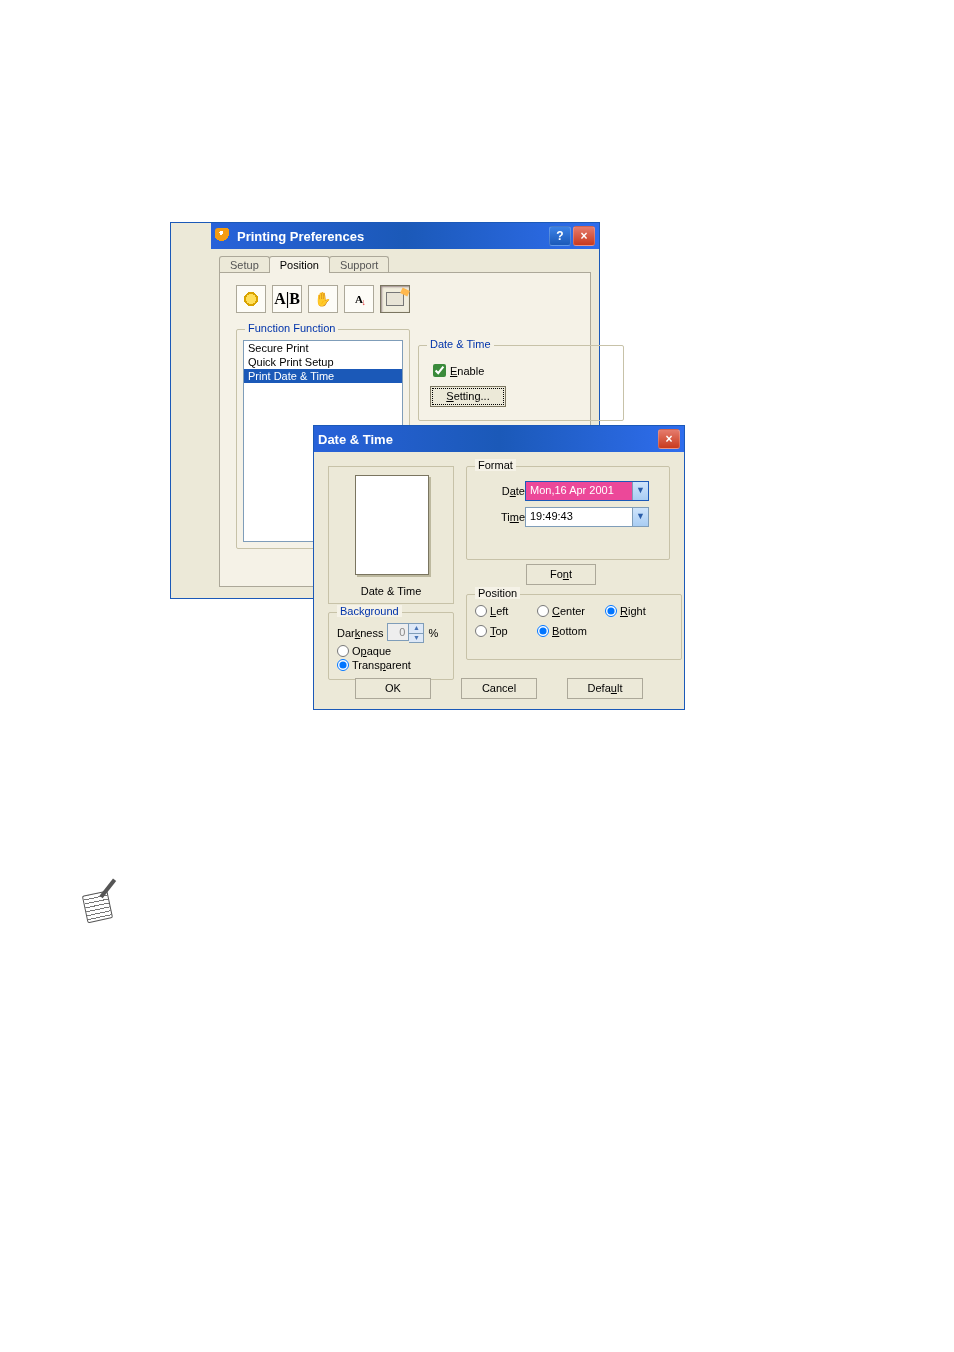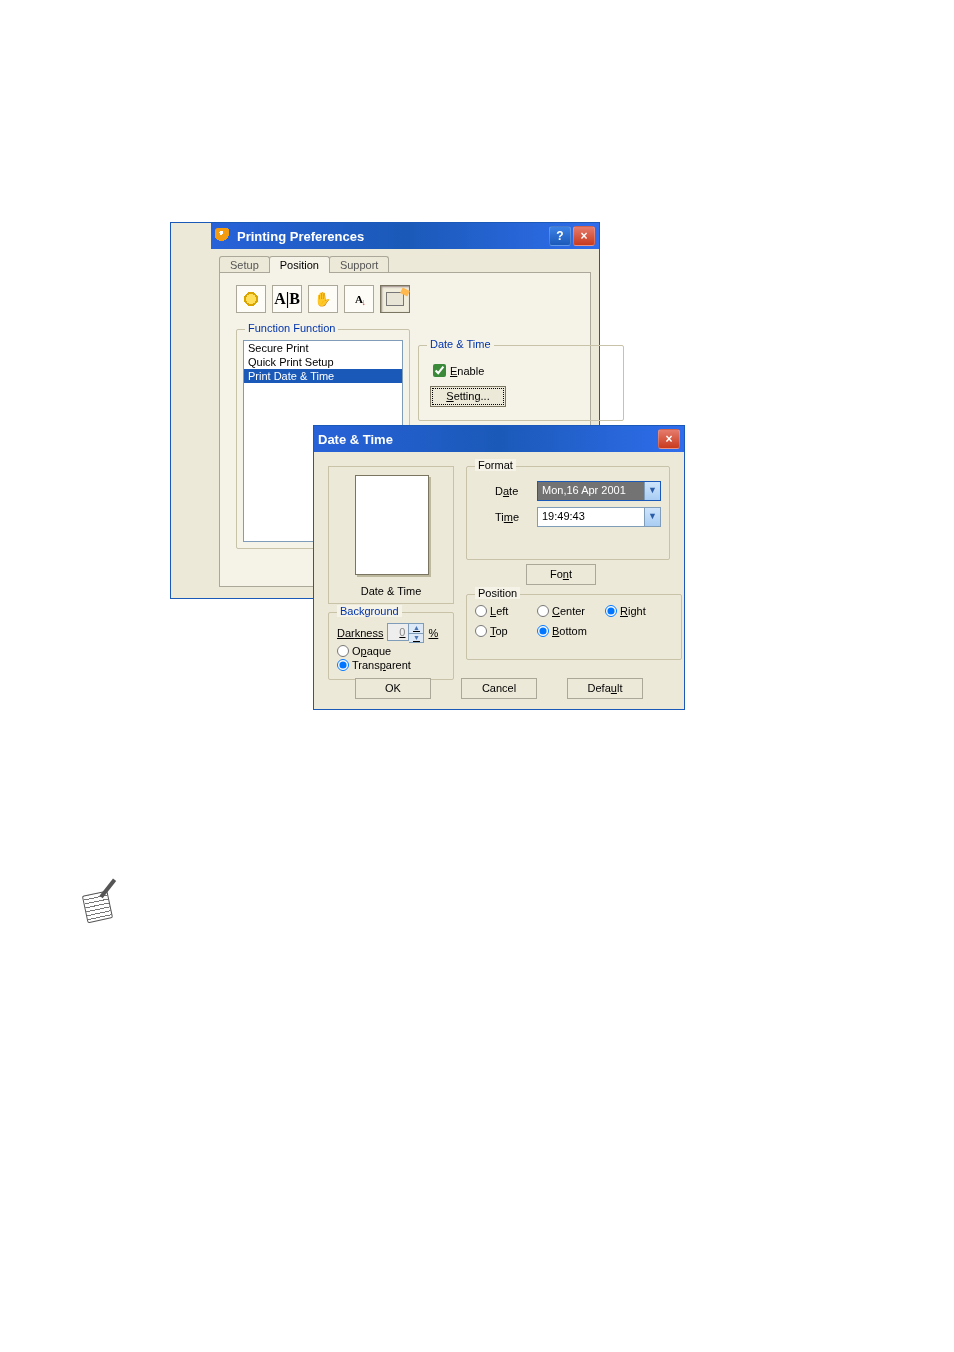--- a/index.html
+++ b/index.html
@@ -214,21 +214,21 @@
   .grp.bg {
     position: absolute;
     left: 14px; top: 160px;
     width: 126px; height: 68px;
     border: 1px solid #c7c2a8;
     background: transparent;
   }
   .bg-row1 {
     position: absolute;
     top: 10px; left: 8px; right: 16px;
-    display: flex; align-items: center; text-decoration: underline;
+    display: flex; align-items: center;
   }
   .bg-row1 .lbl { }
   .bg-row1 .numwrap {
     margin-left: 4px;
     display: inline-flex;
     align-items: stretch;
   }
   .bg-row1 .num {
     width: 22px; height: 18px;
     background: #eee;
@@ -267,35 +267,35 @@
     width: 204px; height: 94px;
     border: 1px solid #c7c2a8;
   }
   .fmt-row {
     position: absolute;
     left: 28px;
     display: flex; align-items: center;
   }
   .fmt-row.r1 { top: 14px; }
   .fmt-row.r2 { top: 40px; }
-  .fmt-row .flbl { width: 30px; margin-right: 12px; }
+  .fmt-row .flbl { width: 30px; text-align: right; margin-right: 0; }
   .combo {
     width: 124px; height: 20px;
     display: inline-flex;
     border: 1px solid #7f9db9;
   }
   .combo.focused { border: 1px solid #1b59b8; }
   .combo .cval {
     flex: 1;
     background: #fff;
     padding: 2px 4px;
     white-space: nowrap;
     overflow: hidden;
   }
-  .combo.focused .cval { background: #737373; color:#fff; }
+  .combo.focused .cval { background: #ec4899; color:#fff; }
   .combo .carrow {
     width: 16px;
     background: linear-gradient(#cfe4fb,#a9cdf3);
     color: #2a5ca8;
     text-align: center;
     line-height: 16px;
     font-size: 9px;
     border-left: 1px solid #7f9db9;
   }
   .font-btn {

